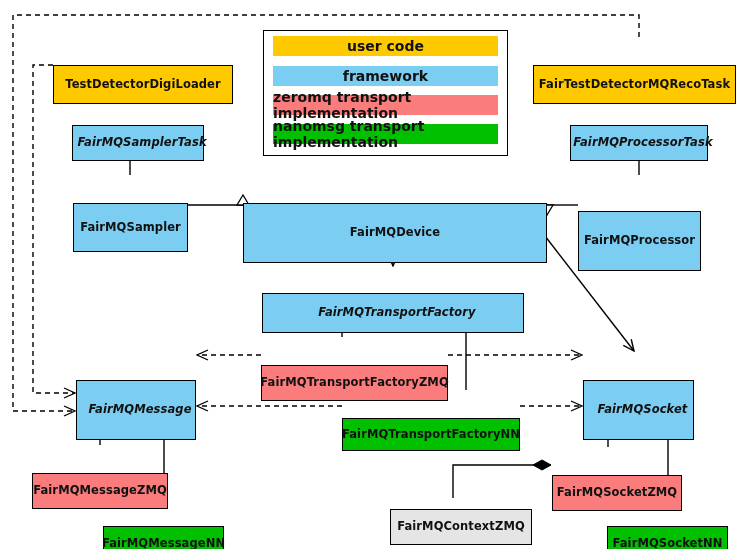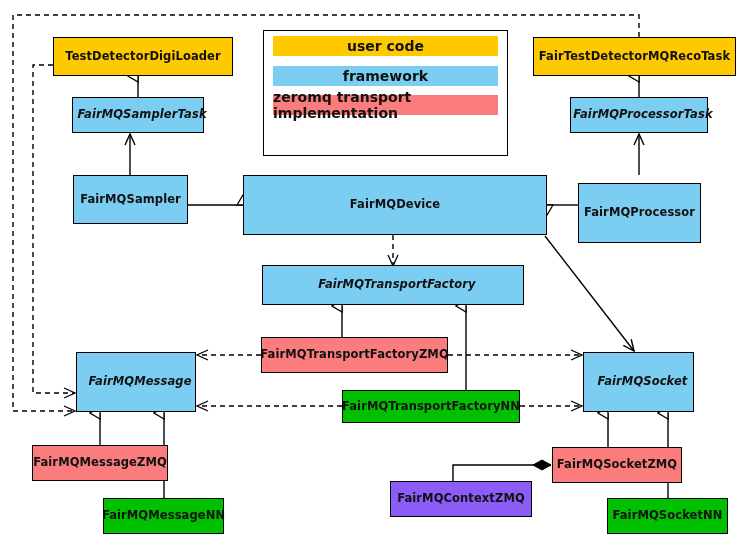--- a/index.html
+++ b/index.html
@@ -3,21 +3,21 @@
 <meta charset="utf-8">
 <style>
   html,body{margin:0;padding:0;background:#ffffff;}
   body{width:748px;height:549px;overflow:hidden;
        font-family:"DejaVu Sans","Liberation Sans",sans-serif;}
   #diagram{position:relative;width:748px;height:549px;background:#fff;}
   svg{position:absolute;left:0;top:0;width:748px;height:549px;}
   .node{position:absolute;box-sizing:border-box;border:1.4px solid #000;
         display:flex;align-items:center;justify-content:center;text-align:center;
         font-size:11.5px;font-weight:bold;color:#111;line-height:1.15;
-        letter-spacing:.1px;padding:0 4px;}
+        letter-spacing:.1px;padding:0 4px;margin-top:28px;}
   .node.abstract{font-style:italic;padding-left:12px;}
   .legend-box{position:absolute;box-sizing:border-box;border:1.4px solid #000;
         background:#fff;}
   .legend-row{position:absolute;box-sizing:border-box;
         display:flex;align-items:center;justify-content:center;
         font-size:14px;color:#111;font-weight:bold;}
 </style>
 </head>
 <body>
 
@@ -88,33 +88,36 @@
   <div class="legend-box" style="left:263px;top:30px;width:245px;height:126px;"></div>
   <div class="legend-row" style="left:273px;top:36px;width:225px;height:20px;background:#FFC900;">
     <span>user code</span>
   </div>
   <div class="legend-row" style="left:273px;top:95px;width:225px;height:20px;background:#FA7C7C;">
     <span>zeromq transport implementation</span>
   </div>
   <div class="legend-row" style="left:273px;top:66px;width:225px;height:20px;background:#7CCDF2;">
     <span>framework</span>
   </div>
+  <div class="legend-row" style="left:273px;top:124px;width:225px;height:20px;background:#00C000;">
+    <span>nanomsg transport implementation</span>
+  </div>
 
   <div id="nodes">
       <div class="node" style="left: 53px; top: 37px; width: 180px; height: 39px; background: rgb(255, 201, 0);">TestDetectorDigiLoader</div>
       <div class="node abstract" style="left: 72px; top: 97px; width: 132px; height: 36px; background: rgb(124, 205, 242);">FairMQSamplerTask</div>
       <div class="node" style="left: 73px; top: 175px; width: 115px; height: 49px; background: rgb(124, 205, 242);">FairMQSampler</div>
       <div class="node" style="left: 243px; top: 175px; width: 304px; height: 60px; background: rgb(124, 205, 242);">FairMQDevice</div>
       <div class="node" style="left: 533px; top: 37px; width: 203px; height: 39px; background: rgb(255, 201, 0);">FairTestDetectorMQRecoTask</div>
       <div class="node abstract" style="left: 570px; top: 97px; width: 138px; height: 36px; background: rgb(124, 205, 242);">FairMQProcessorTask</div>
       <div class="node" style="left: 578px; top: 183px; width: 123px; height: 60px; background: rgb(124, 205, 242);">FairMQProcessor</div>
       <div class="node abstract" style="left: 262px; top: 265px; width: 262px; height: 40px; background: rgb(124, 205, 242);">FairMQTransportFactory</div>
       <div class="node" style="left: 261px; top: 337px; width: 187px; height: 36px; background: rgb(250, 124, 124);">FairMQTransportFactoryZMQ</div>
       <div class="node" style="left: 342px; top: 390px; width: 178px; height: 33px; background: rgb(0, 192, 0);">FairMQTransportFactoryNN</div>
       <div class="node abstract" style="left: 76px; top: 352px; width: 120px; height: 60px; background: rgb(124, 205, 242);">FairMQMessage</div>
       <div class="node abstract" style="left: 583px; top: 352px; width: 111px; height: 60px; background: rgb(124, 205, 242);">FairMQSocket</div>
       <div class="node" style="left: 32px; top: 445px; width: 136px; height: 36px; background: rgb(250, 124, 124);">FairMQMessageZMQ</div>
       <div class="node" style="left: 103px; top: 498px; width: 121px; height: 36px; background: rgb(0, 192, 0);">FairMQMessageNN</div>
       <div class="node" style="left: 552px; top: 447px; width: 130px; height: 36px; background: rgb(250, 124, 124);">FairMQSocketZMQ</div>
-      <div class="node" style="left: 390px; top: 481px; width: 142px; height: 36px; background: #8b5cf6;">FairMQContextZMQ</div>
+      <div class="node" style="left: 390px; top: 481px; width: 142px; height: 36px; background: #e5e5e5;">FairMQContextZMQ</div>
       <div class="node" style="left: 607px; top: 498px; width: 121px; height: 36px; background: rgb(0, 192, 0);">FairMQSocketNN</div>
     </div>
 </div>
 
 </body></html>

